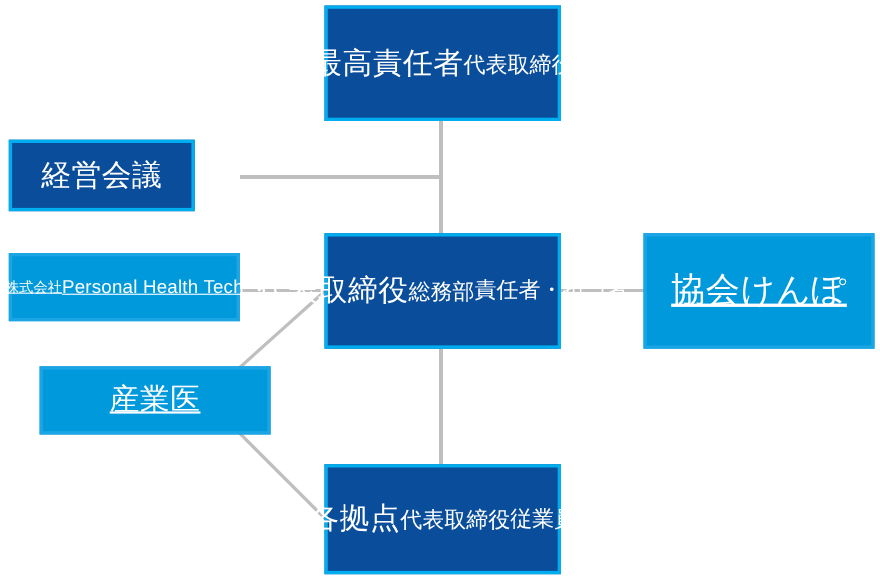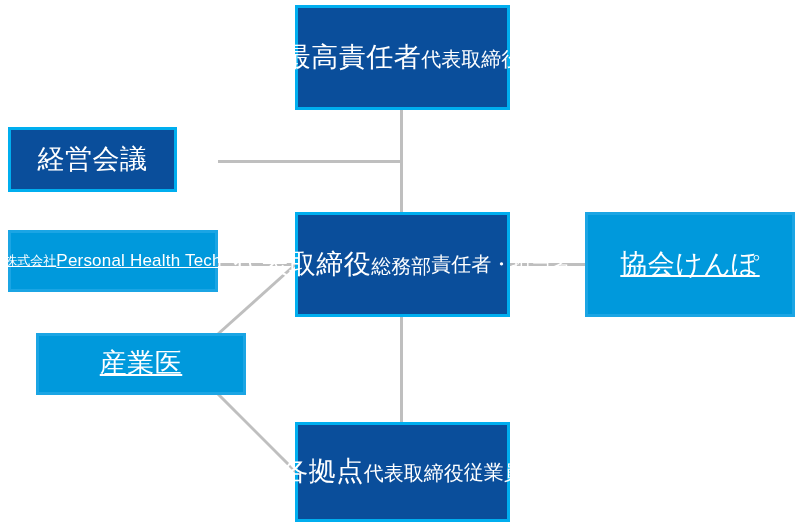--- a/index.html
+++ b/index.html
@@ -45,21 +45,21 @@
     background: #0099DC;
     border: 3px solid #1BA5E4;
     text-decoration: underline;
   }
   .title-main {
     font-size: 27px;
     letter-spacing: 0.5px;
     white-space: nowrap;
   }
   .title-main.small {
-    font-size: 27px;
+    font-size: 31px;
   }
   .sub-line {
     font-size: 20px;
     white-space: nowrap;
   }
   .sub-line.tiny {
     font-size: 13px;
   }
   .sub-line.latin {
     font-size: 17px;

